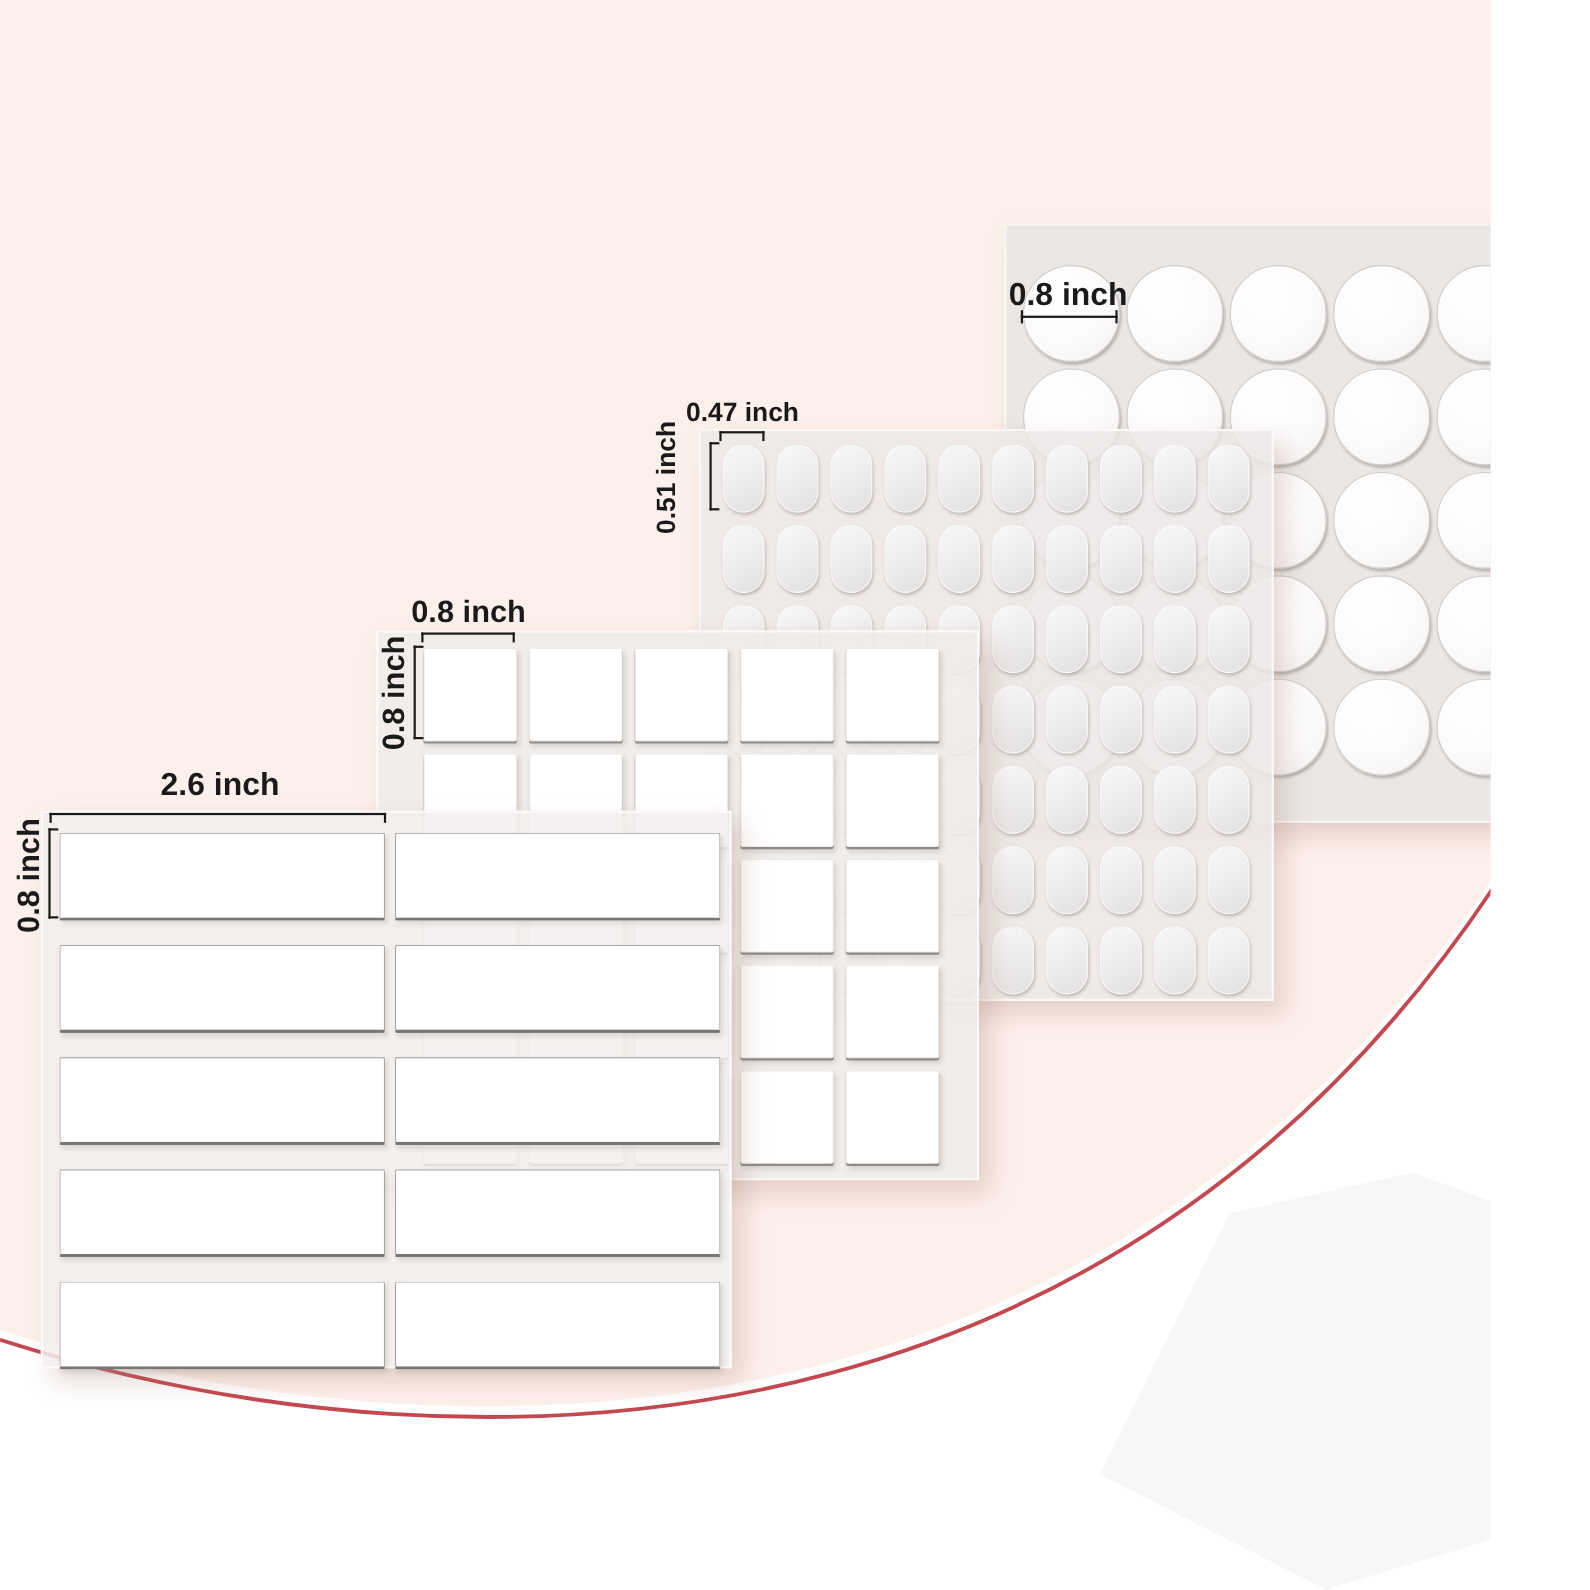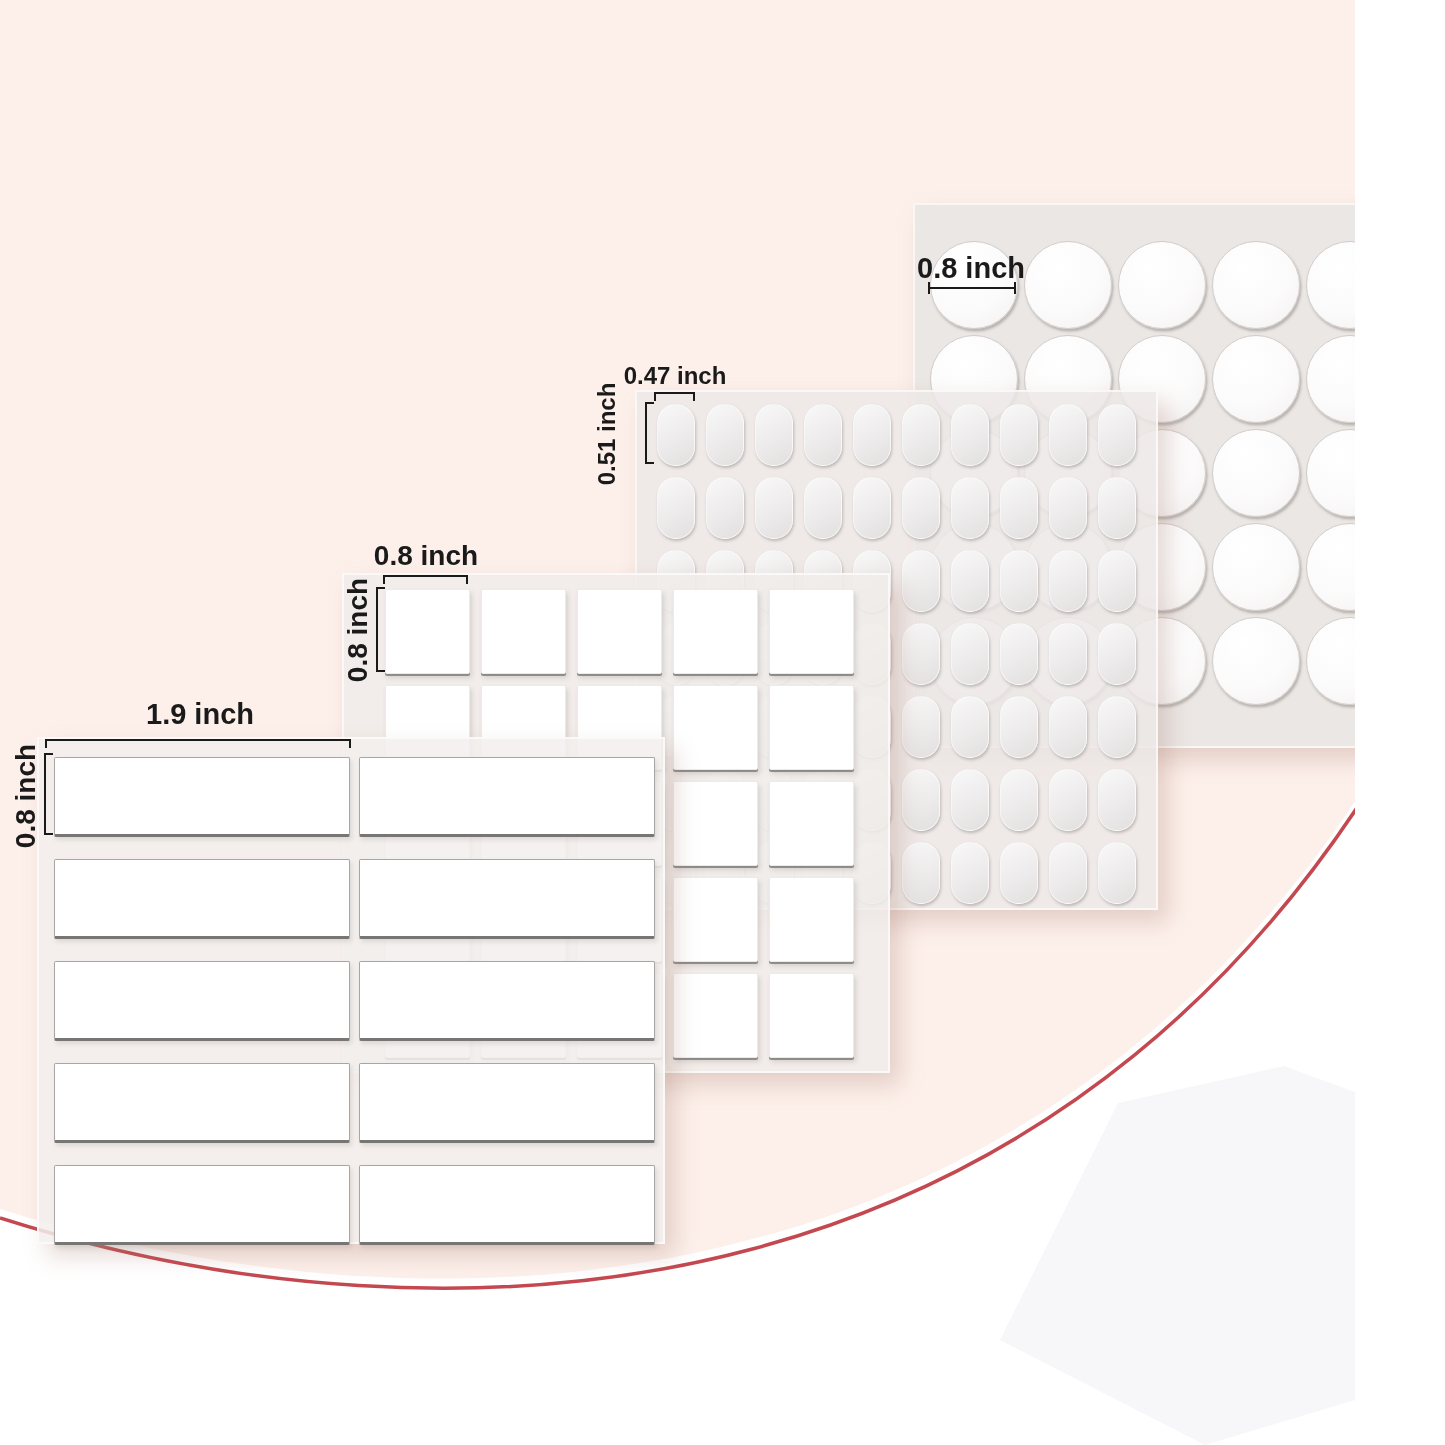--- a/index.html
+++ b/index.html
@@ -233,18 +233,18 @@
   <div class="dim dim-h-text fs24" style="left:575px;top:362px;">0.47 inch</div>
   <div class="bracket-h" style="left:654px;top:392px;width:41px;"></div>
   <div class="dim dim-v-text fs24" style="left:527px;top:420px;">0.51 inch</div>
   <div class="bracket-v" style="left:645px;top:402px;height:62px;"></div>
 
   <div class="dim dim-h-text fs28" style="left:326px;top:540px;">0.8 inch</div>
   <div class="bracket-h" style="left:383px;top:575px;width:85px;"></div>
   <div class="dim dim-v-text fs28" style="left:278px;top:614px;">0.8 inch</div>
   <div class="bracket-v" style="left:376px;top:587px;height:85px;"></div>
 
-  <div class="dim dim-h-text fs29" style="left:100px;top:698px;">1.9 inch</div>
+  <div class="dim dim-h-text fs29" style="left:100px;top:698px;">2.6 inch</div>
   <div class="bracket-h" style="left:45px;top:739px;width:306px;"></div>
   <div class="dim dim-v-text fs28" style="left:-54px;top:780px;">0.8 inch</div>
   <div class="bracket-v" style="left:44px;top:753px;height:82px;"></div>
 
 </div>
 
 </body></html>

